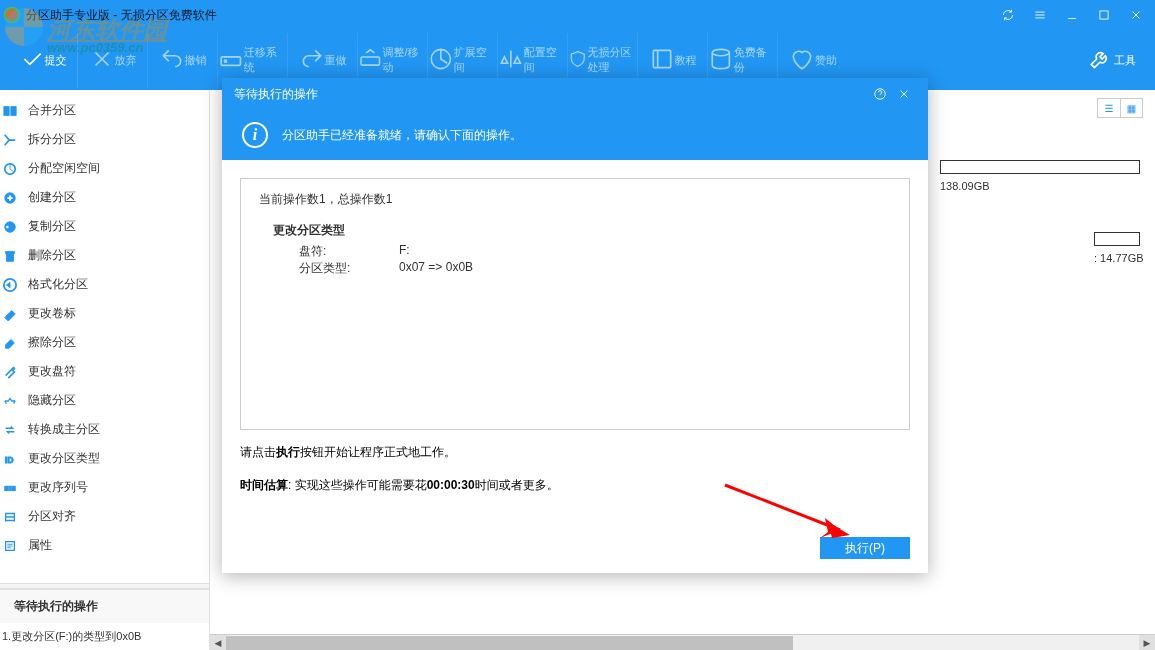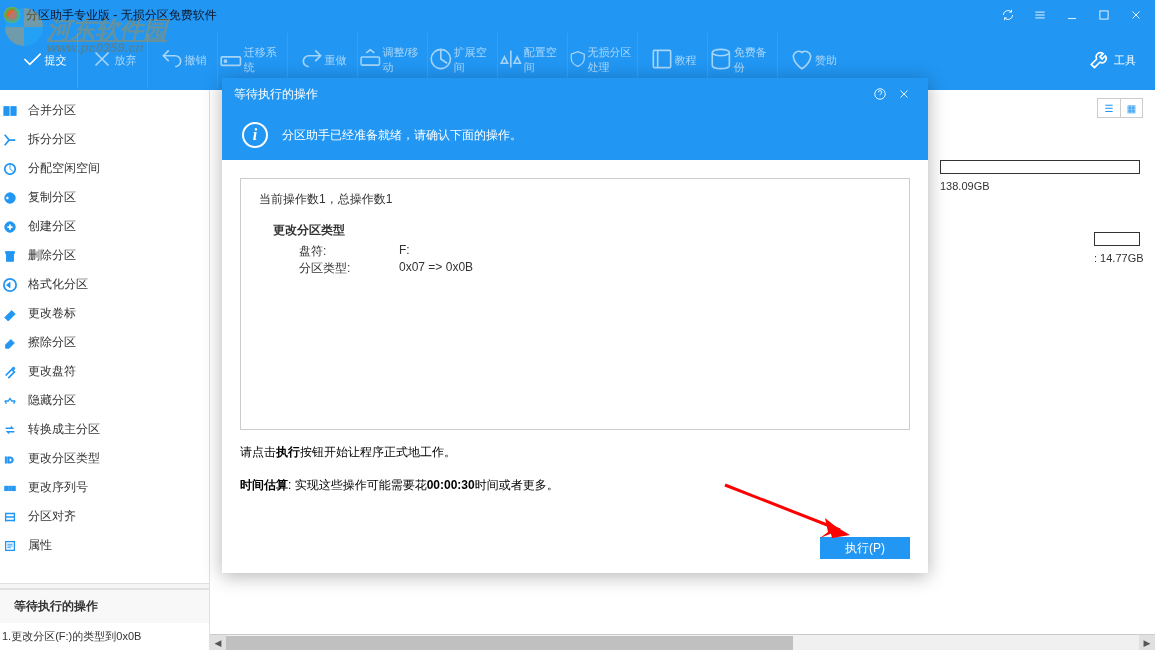--- a/index.html
+++ b/index.html
@@ -18,21 +18,21 @@
     .tool-item { width: 70px; height: 55px; display: flex; flex-direction: row; align-items: center; justify-content: center; color: #fff; font-size: 11px; cursor: pointer; border-right: 1px solid rgba(255,255,255,0.15); }
     .tool-item.last { border-right: none; }
     .tool-item.dim { opacity: 0.6; }
     .tool-item svg { width: 26px; height: 26px; stroke: #fff; fill: none; stroke-width: 1.5; margin-bottom: 2px; }
     .tool-spacer { flex: 1; }
 
     
     .watermark { position: absolute; left: 5px; top: 8px; width: 180px; opacity: 0.35; pointer-events: none; z-index: 200; }
     .watermark-text { color: #e88b00; font-size: 24px; font-weight: bold; font-style: italic; display:flex; align-items:flex-end;text-decoration:underline; }
     .watermark-circle { width: 38px; height: 38px; border-radius: 50%; display:inline-block; margin-right:4px; background: conic-gradient(#ffa726 0 90deg, #29b6f6 90deg 180deg, #ffa726 180deg 270deg, #29b6f6 270deg 360deg); position: relative; }
-    .watermark-url { color: #a16207; font-size: 13px; font-weight: bold; font-style: italic; margin-left: 42px; margin-top:-6px; }
+    .watermark-url { color: #15803d; font-size: 13px; font-weight: bold; font-style: italic; margin-left: 42px; margin-top:-6px; }
 
     
     .main { display: flex; height: calc(100% - 90px); background: #fff; }
 
     
     .sidebar { width: 210px; border-right: 1px solid #e0e0e0; background: #fff; display: flex; flex-direction: column; overflow-y: auto; }
     .sidebar-list { padding: 6px 0; }
     .sidebar-item { display: flex; align-items: center; padding: 6px 2px; font-size: 12px; color: #333; cursor: pointer; }
     .sidebar-item .icon { width: 16px; height: 16px; margin-right: 10px; display: flex; align-items: center; justify-content: center; }
     .sidebar-item .icon svg { width: 14px; height: 14px; stroke: #2196F3; fill: #2196F3; }
@@ -235,33 +235,33 @@
               <circle cx="8" cy="8" r="6" fill="none" stroke="#2196F3" stroke-width="2"></circle>
               <path d="M8 2v6l4 3" stroke="#2196F3" fill="none"></path>
             </svg>
           </span>
           <span>分配空闲空间</span>
         </div>
       <div class="sidebar-item">
           <span class="icon">
             <svg viewBox="0 0 16 16">
               <circle cx="8" cy="8" r="6" fill="#2196F3"></circle>
+              <path d="M8 5v6M5 8h6" stroke="#fff" stroke-width="2"></path>
+            </svg>
+          </span>
+          <span>创建分区</span>
+        </div>
+      <div class="sidebar-item">
+          <span class="icon">
+            <svg viewBox="0 0 16 16">
+              <circle cx="8" cy="8" r="6" fill="#2196F3"></circle>
               <circle cx="5" cy="8" r="2" fill="#fff"></circle>
             </svg>
           </span>
           <span>复制分区</span>
-        </div>
-      <div class="sidebar-item">
-          <span class="icon">
-            <svg viewBox="0 0 16 16">
-              <circle cx="8" cy="8" r="6" fill="#2196F3"></circle>
-              <path d="M8 5v6M5 8h6" stroke="#fff" stroke-width="2"></path>
-            </svg>
-          </span>
-          <span>创建分区</span>
         </div>
       <div class="sidebar-item">
           <span class="icon">
             <svg viewBox="0 0 16 16">
               <rect x="4" y="5" width="8" height="9" fill="#2196F3"></rect>
               <rect x="3" y="3" width="10" height="2" fill="#2196F3"></rect>
             </svg>
           </span>
           <span>删除分区</span>
         </div>

